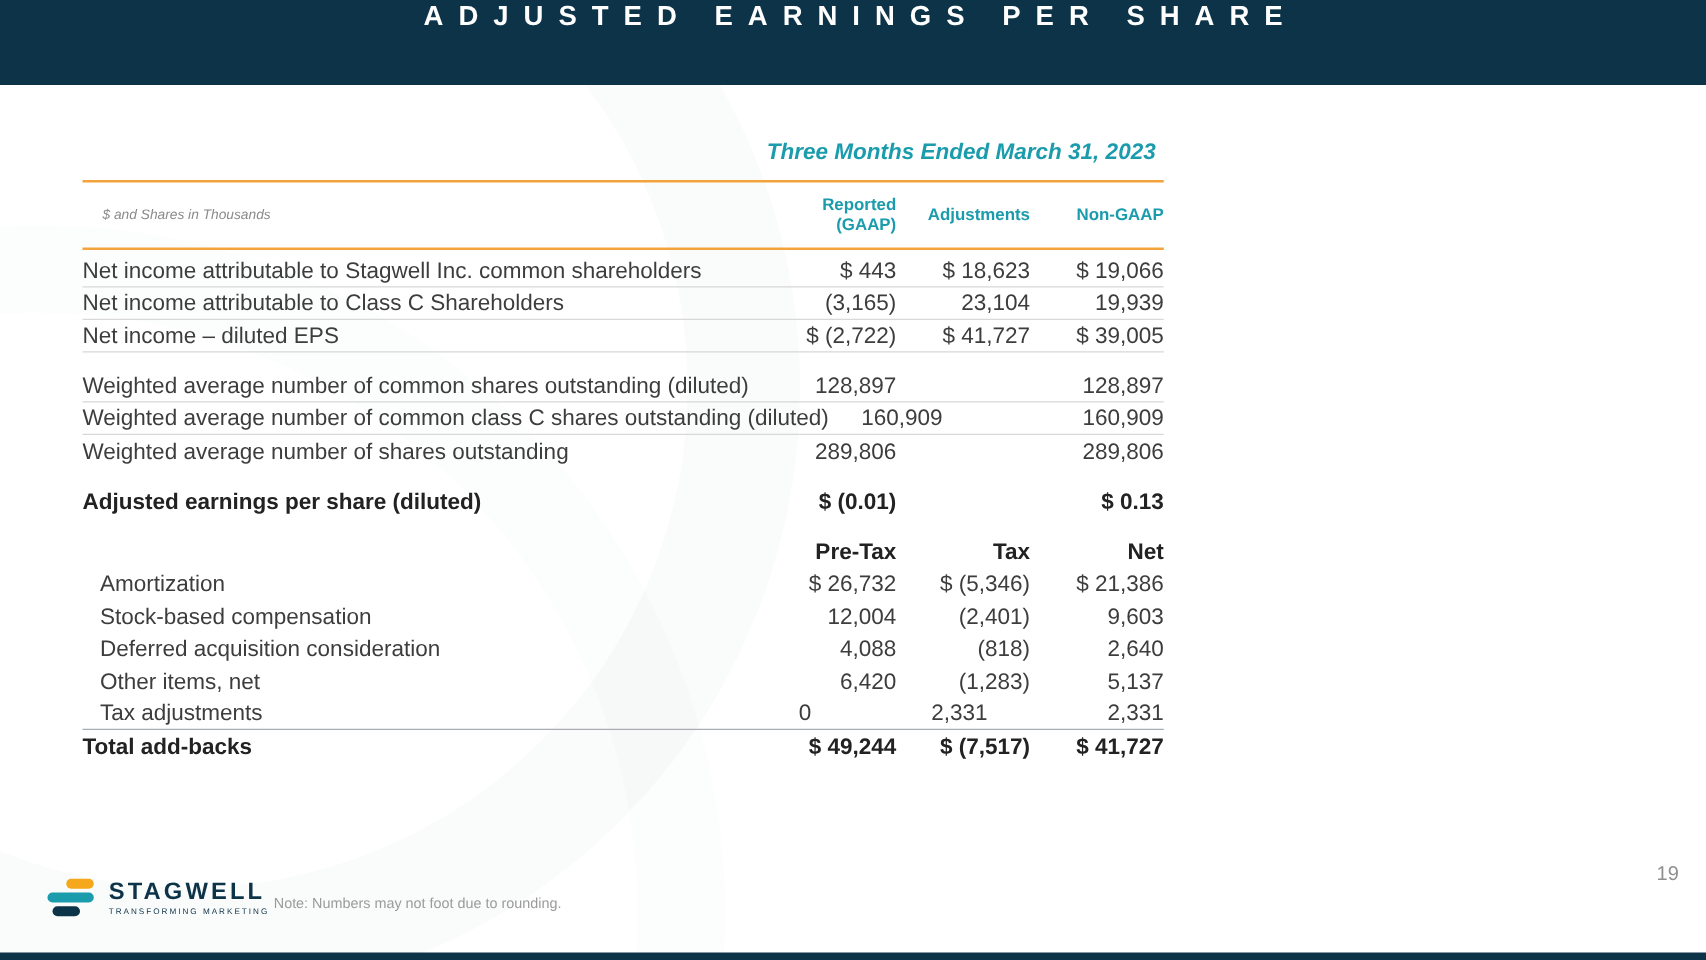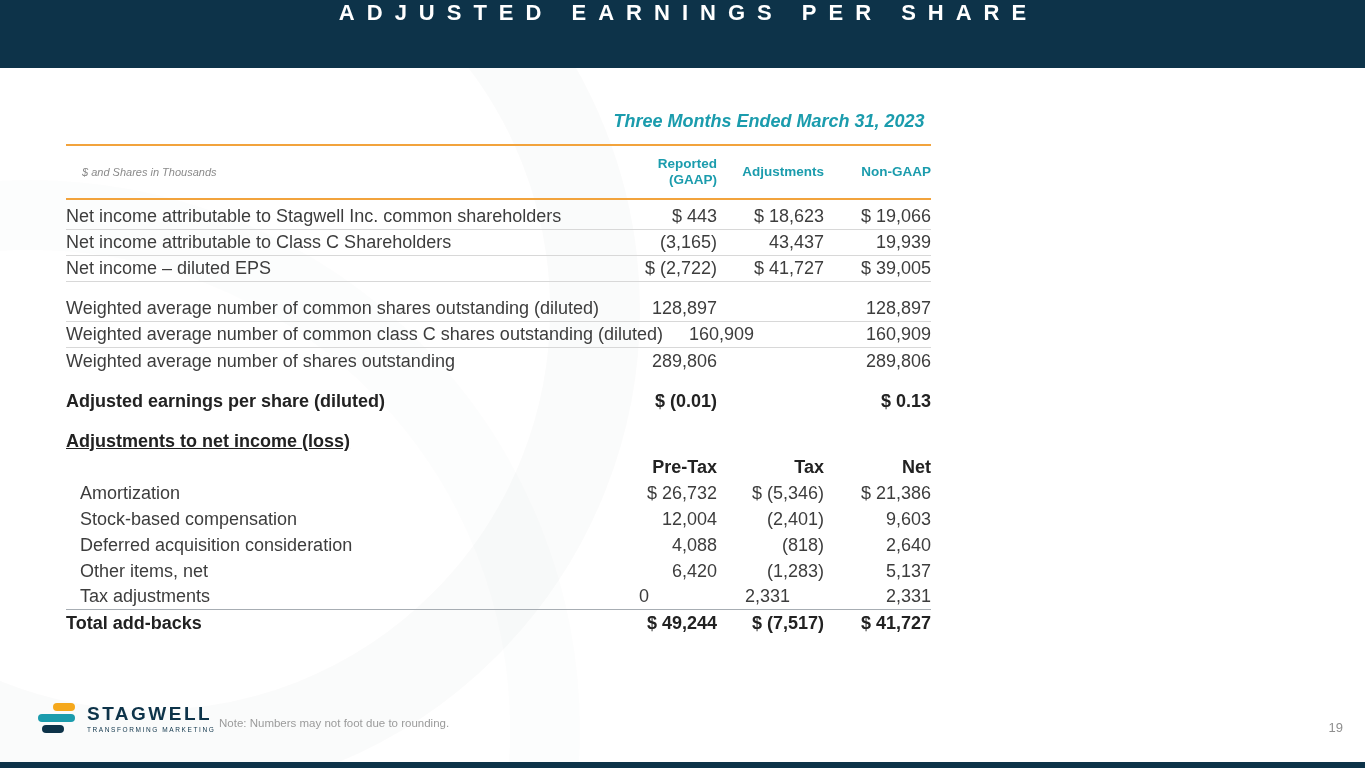--- a/index.html
+++ b/index.html
@@ -61,21 +61,21 @@
   .logo { position:absolute; z-index:2; left:38px; top:703px; display:flex; align-items:center; }
   .logo-mark { width:40px; margin-right:9px; }
   .bar { height:8px; border-radius:4px; margin-bottom:3px; }
   .bar-yellow { width:22px; margin-left:15px; background:#F5A81C; }
   .bar-teal   { width:37px; margin-left:0;   background:#1B9CAD; }
   .bar-navy   { width:22px; margin-left:4px; background:#0D3349; margin-bottom:0; }
   .logo-name { color:#0D3349; font-weight:700; font-size:19px; letter-spacing:2.5px; line-height:20px; }
   .logo-tag  { color:#0D3349; font-size:6.5px; letter-spacing:1.6px; margin-top:2px; }
 
   .note { position:absolute; z-index:2; left:219px; top:717px; font-size:11.5px; color:#9b9b9b; }
-  .page-number { position:absolute; z-index:2; right:22px; top:720px; font-size:13px; color:#8f8f8f; }
+  .page-number { position:absolute; z-index:2; right:22px; top:691px; font-size:16px; color:#8f8f8f; }
   .bottom-strip { position:absolute; z-index:2; left:0; bottom:0; width:100%; height:6px; background:#0D3349; }
 </style>
 </head>
 <body>
 
 <div class="slide">
   <div class="swoosh1"></div>
   <div class="swoosh2"></div>
 
   <div class="topbar">
@@ -98,21 +98,21 @@
     <div class="tbody">
         <div class="trow bline">
           <div class="c-label">Net income attributable  to Stagwell Inc. common shareholders</div>
           <div class="c-num col-1">$ 443</div>
           <div class="c-num col-2">$ 18,623</div>
           <div class="c-num col-3">$ 19,066</div>
         </div>
         <div class="trow bline">
           <div class="c-label">Net income attributable  to Class C Shareholders</div>
           <div class="c-num col-1">(3,165)</div>
-          <div class="c-num col-2">43,437</div>
+          <div class="c-num col-2">23,104</div>
           <div class="c-num col-3">19,939</div>
         </div>
         <div class="trow bline">
           <div class="c-label">Net income – diluted  EPS</div>
           <div class="c-num col-1">$ (2,722)</div>
           <div class="c-num col-2">$ 41,727</div>
           <div class="c-num col-3">$ 39,005</div>
         </div>
         <div class="spacer"></div>
         <div class="trow bline">
@@ -134,26 +134,20 @@
           <div class="c-num col-3">289,806</div>
         </div>
         <div class="spacer"></div>
         <div class="trow bold">
           <div class="c-label">Adjusted earnings per share (diluted)</div>
           <div class="c-num col-1">$ (0.01)</div>
           <div class="c-num col-2"></div>
           <div class="c-num col-3">$ 0.13</div>
         </div>
         <div class="spacer"></div>
-        <div class="trow bold">
-          <div class="c-label underline">Adjustments to net income (loss)</div>
-          <div class="c-num col-1"></div>
-          <div class="c-num col-2"></div>
-          <div class="c-num col-3"></div>
-        </div>
         <div class="trow bold">
           <div class="c-label"></div>
           <div class="c-num col-1">Pre-Tax</div>
           <div class="c-num col-2">Tax</div>
           <div class="c-num col-3">Net</div>
         </div>
         <div class="trow indent">
           <div class="c-label">Amortization</div>
           <div class="c-num col-1">$ 26,732</div>
           <div class="c-num col-2">$ (5,346)</div>

